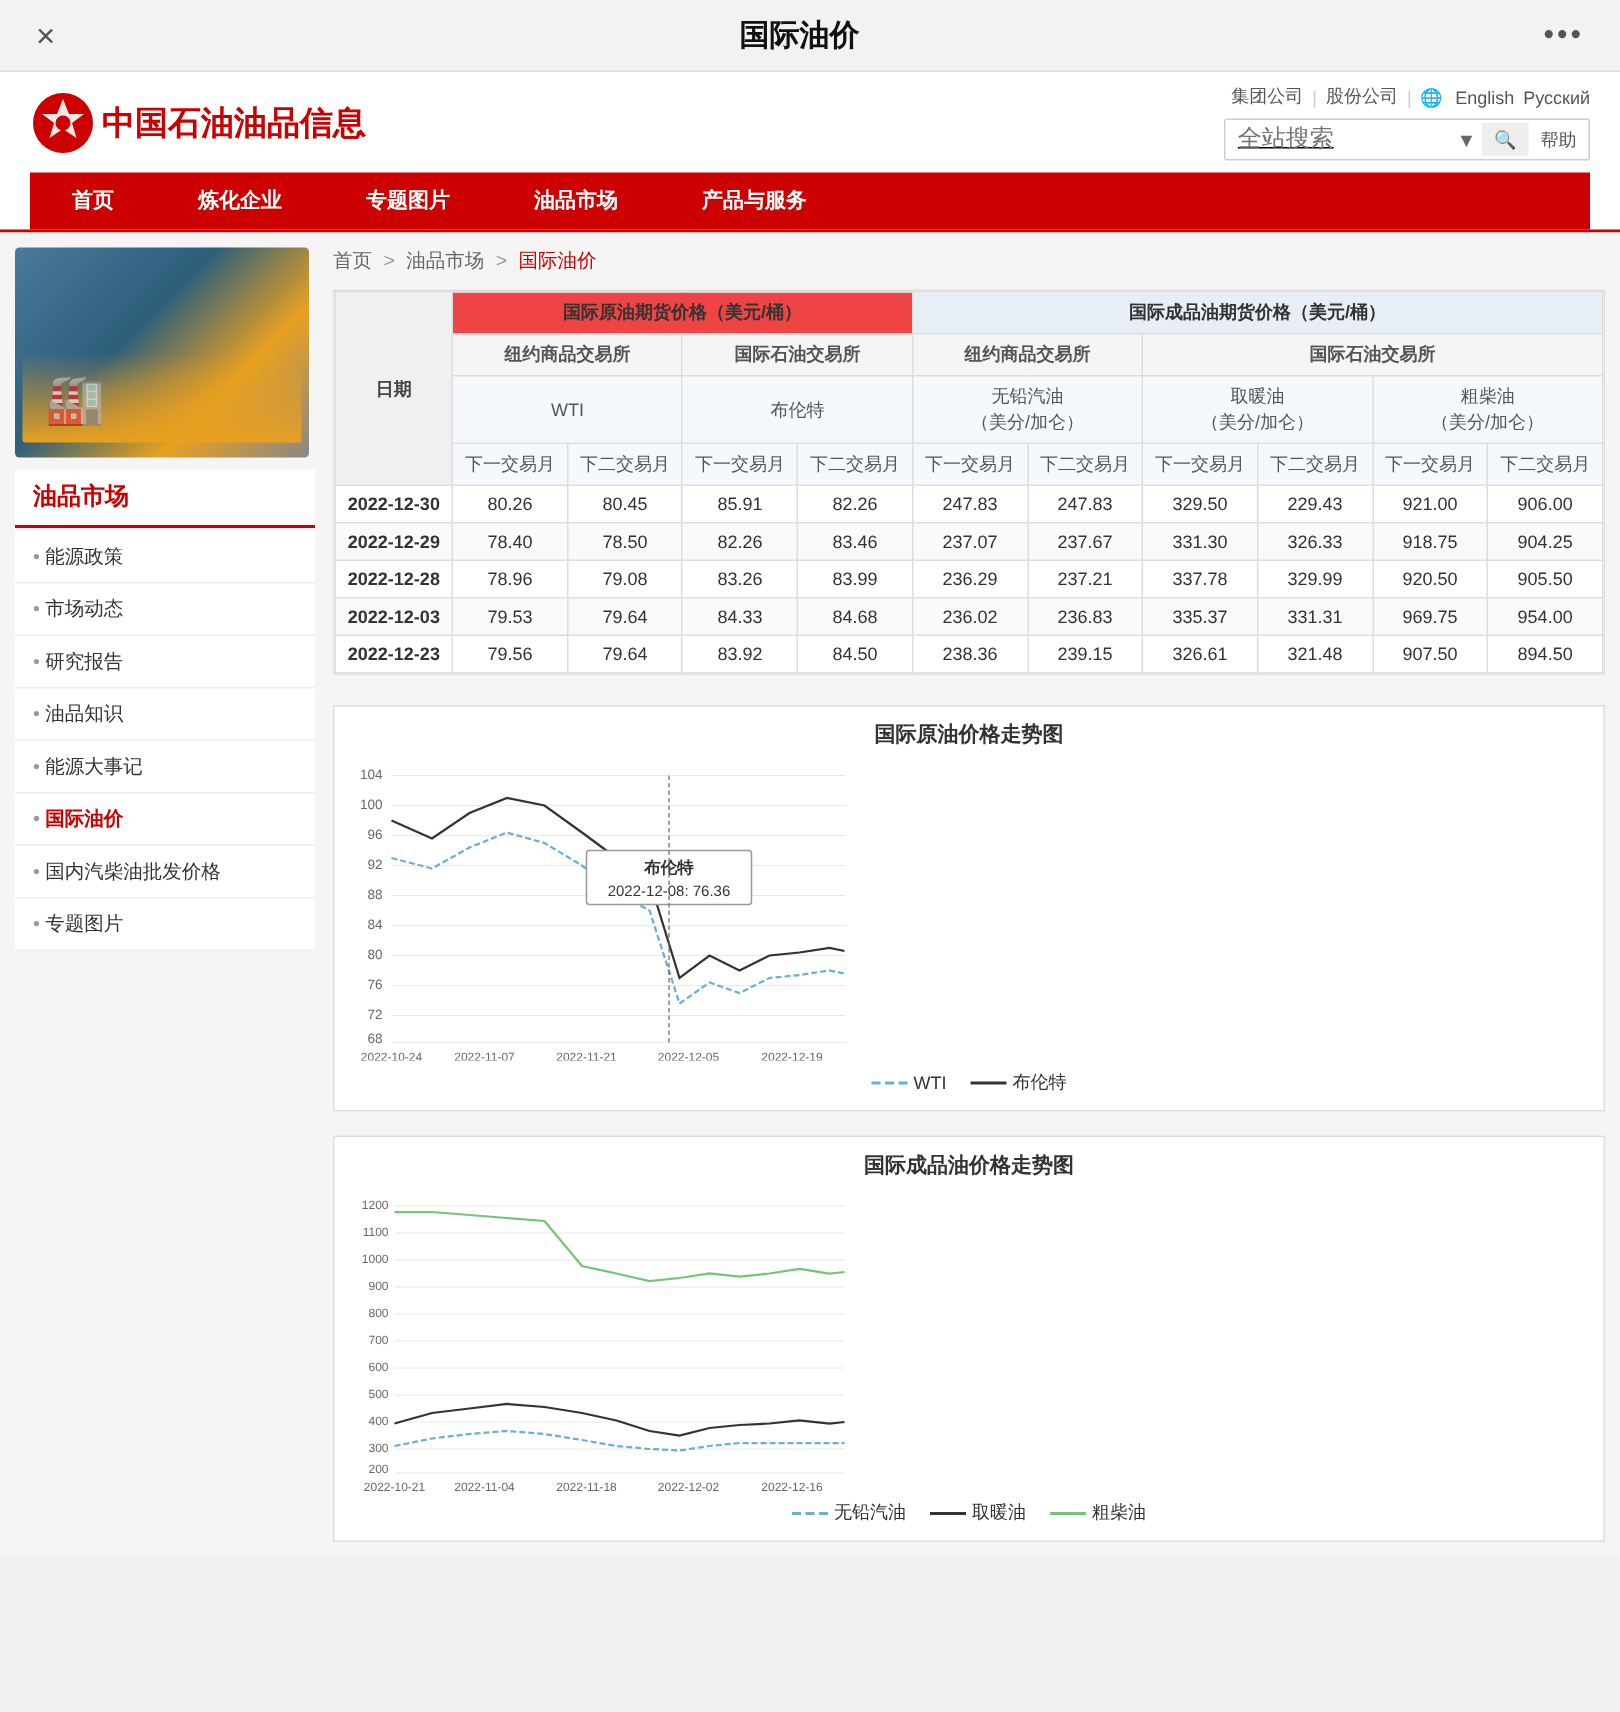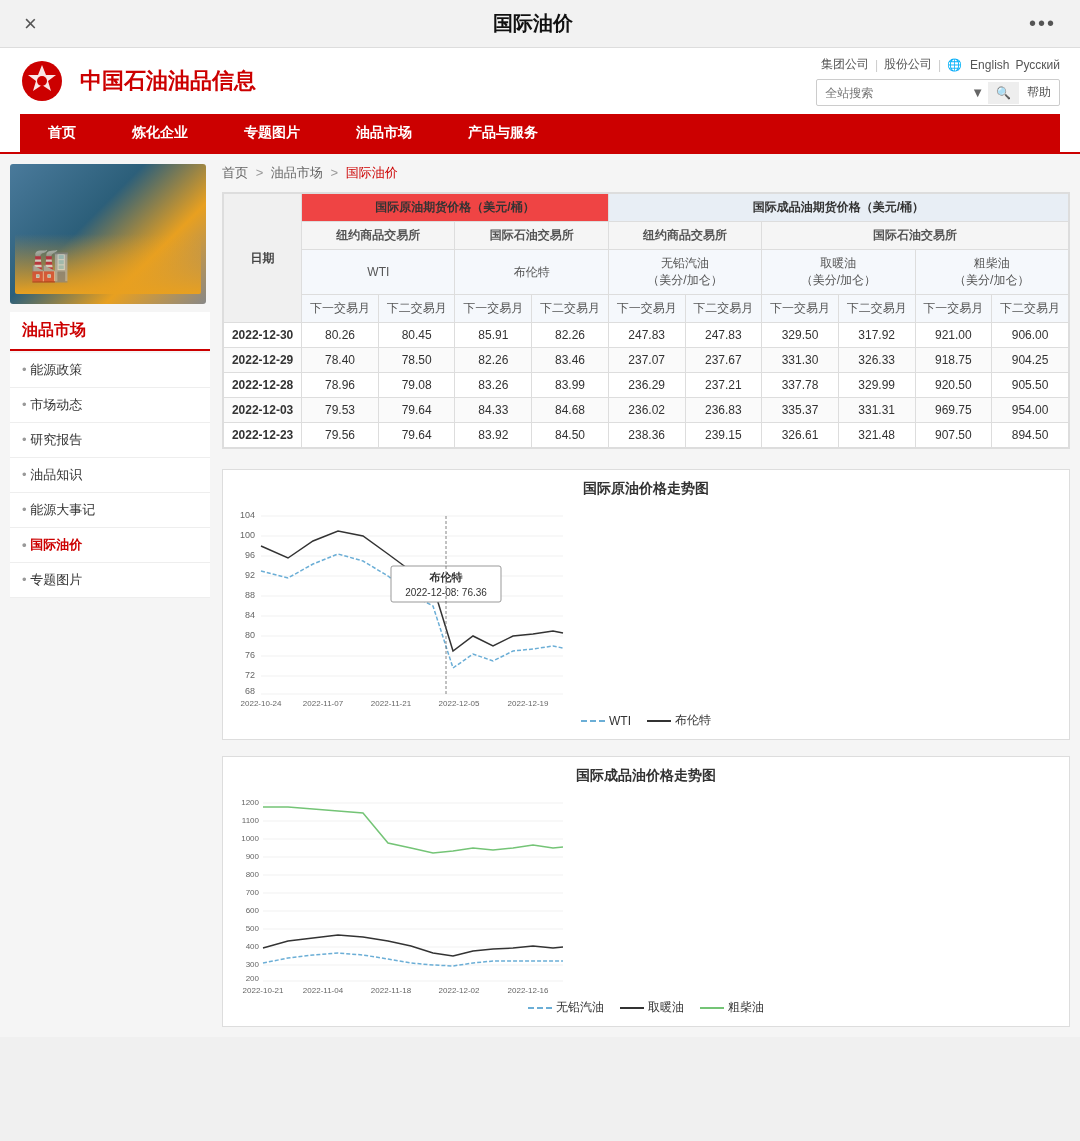--- a/index.html
+++ b/index.html
@@ -26,21 +26,21 @@
     }
     .site-header-top {
       display: flex;
       align-items: center;
       justify-content: space-between;
       margin-bottom: 8px;
     }
     .site-logo {
       display: flex;
       align-items: center;
-      gap: 16px;
+      gap: 4px;
     }
     .site-logo .logo-icon {
       width: 44px;
       height: 44px;
     }
     .site-logo .site-name {
       font-size: 22px;
       font-weight: bold;
       color: #c00;
     }
@@ -65,22 +65,23 @@
       display: flex;
       align-items: center;
       border: 1px solid #ccc;
       border-radius: 2px;
       overflow: hidden;
     }
     .search-bar input {
       border: none;
       outline: none;
       padding: 4px 8px;
-      font-size: 12px;
+      font-size: 16px;
       width: 150px;
+      text-decoration: underline;
     }
     .search-bar button {
       background: #eee;
       border: none;
       padding: 4px 8px;
       cursor: pointer;
       font-size: 12px;
     }
 
     
@@ -343,20 +344,23 @@
           <a href="#">研究报告</a>
         </li>
       <li>
           <a href="#">油品知识</a>
         </li>
       <li>
           <a href="#">能源大事记</a>
         </li>
       <li class="active">
           <a href="#">国际油价</a>
+        </li>
+      <li>
+          <a href="#">国内汽柴油批发价格</a>
         </li>
       <li>
           <a href="#">专题图片</a>
         </li>
     </ul>
   </div>
 
   <div class="right-area">
 
     <div class="breadcrumb">
@@ -413,21 +417,21 @@
         <tbody id="price-table-body">
         <tr>
               <td class="date-col">2022-12-30</td>
               <td>80.26</td>
               <td>80.45</td>
               <td>85.91</td>
               <td>82.26</td>
               <td>247.83</td>
               <td>247.83</td>
               <td>329.50</td>
-              <td>317.92</td>
+              <td>229.43</td>
               <td>921.00</td>
               <td>906.00</td>
             </tr>
             <tr>
               <td class="date-col">2022-12-29</td>
               <td>78.40</td>
               <td>78.50</td>
               <td>82.26</td>
               <td>83.46</td>
               <td>237.07</td>

